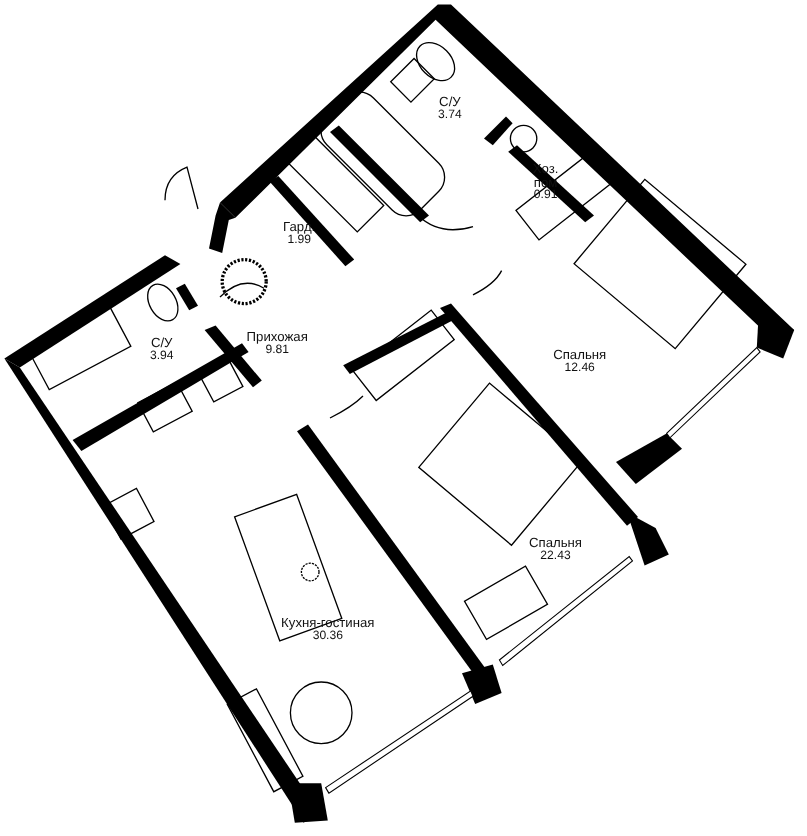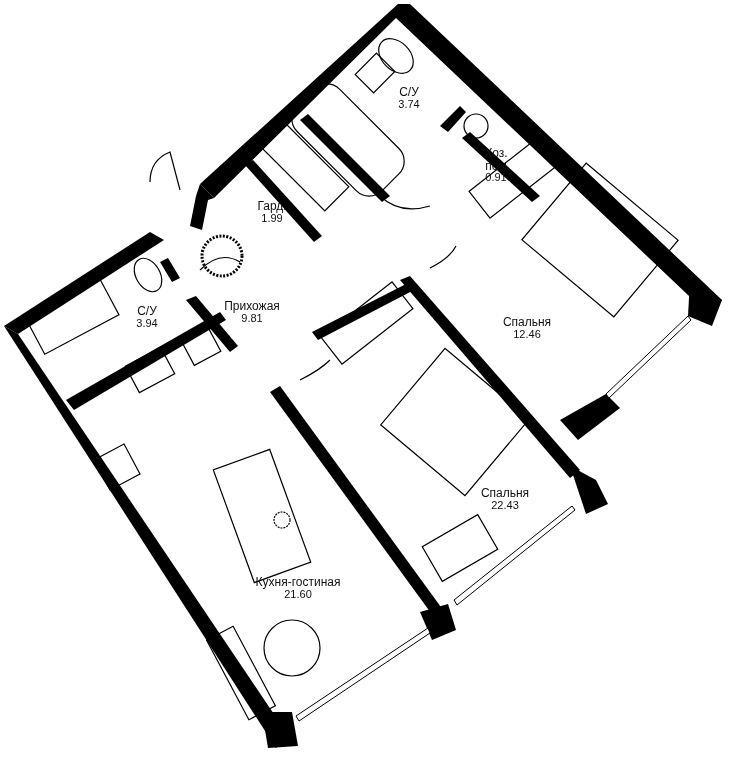--- a/index.html
+++ b/index.html
@@ -102,17 +102,17 @@
     <span class="area">9.81</span>
   </div>
   <div class="lbl" style="left:527px; top:316px;">
     <span class="name">Спальня</span>
     <span class="area">12.46</span>
   </div>
   <div class="lbl" style="left:505px; top:487px;">
     <span class="name">Спальня</span>
     <span class="area">22.43</span>
   </div>
-  <div class="lbl" style="left:298px; top:576px;">
+  <div class="lbl" style="left:298px; top:560px;">
     <span class="name">Кухня-гостиная</span>
-    <span class="area">21.60</span>
+    <span class="area">30.36</span>
   </div>
 </div>
 
 </body></html>

